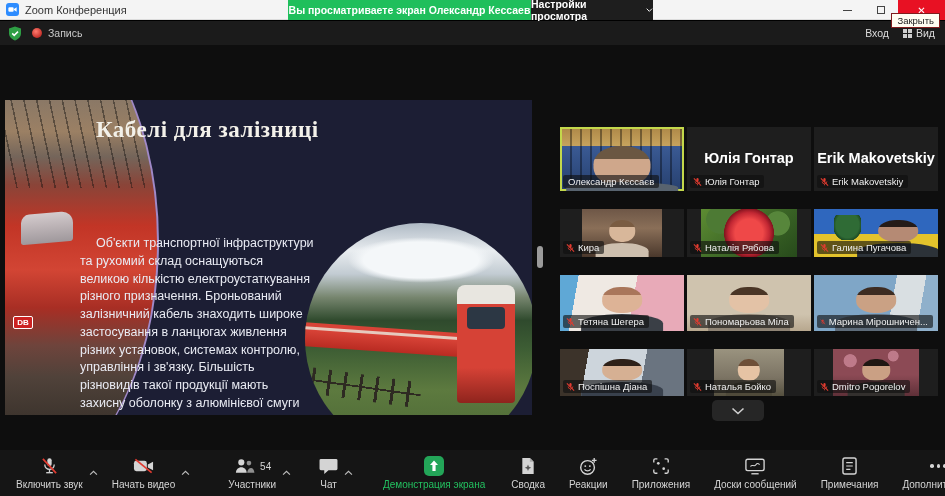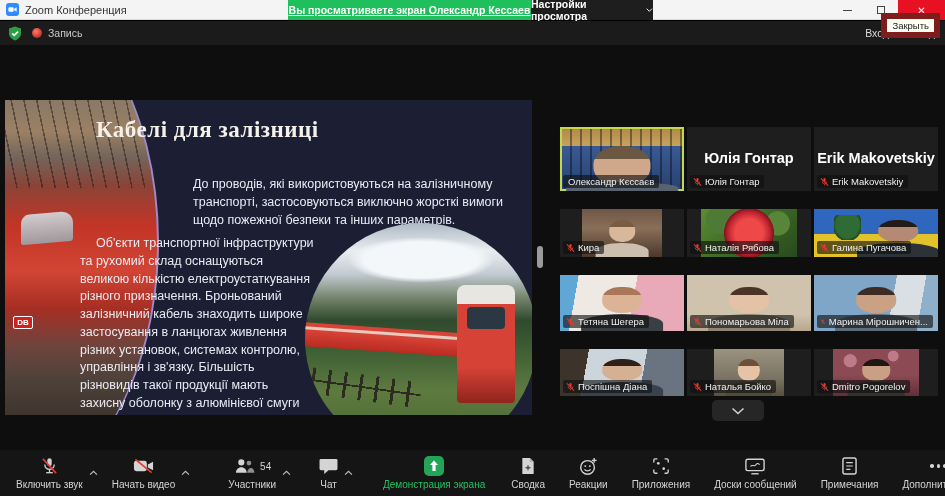--- a/index.html
+++ b/index.html
@@ -3,28 +3,28 @@
 <meta charset="utf-8">
 <style>
   * { margin:0; padding:0; box-sizing:border-box; }
   html,body { width:945px; height:496px; overflow:hidden; background:#000; }
   body { font-family:"Liberation Sans", sans-serif; position:relative; }
 
   
   .titlebar { position:absolute; left:0; top:0; width:945px; height:20px; background:#f4f4f4; border-bottom:1px solid #dcdcdc; display:flex; align-items:center; }
   .app-ico { width:13px; height:13px; border-radius:3px; background:#2d8cff; margin:0 6px 0 6px; display:flex; align-items:center; justify-content:center; }
   .app-title { font-size:11px; color:#333; }
-  .banner { position:absolute; left:288px; top:0; width:243px; height:20px; background:#1fbf5c; color:#fff; font-size:10.5px; font-weight:bold; display:flex; align-items:center; justify-content:center; white-space:nowrap; overflow:hidden;text-decoration:underline; }
+  .banner { position:absolute; left:288px; top:0; width:243px; height:20px; background:#1fbf5c; color:#fff; font-size:10.5px; font-weight:bold; display:flex; align-items:center; justify-content:center; white-space:nowrap; overflow:hidden; }
   .view-settings { position:absolute; left:531px; top:0; width:122px; height:20px; background:#1e1e1e; color:#fff; font-size:10.5px; font-weight:bold; display:flex; align-items:center; justify-content:center; gap:20px; cursor:pointer; }
   .win-controls { position:absolute; right:0; top:0; height:20px; display:flex; }
   .win-btn { width:34px; height:20px; display:flex; align-items:center; justify-content:center; }
   .win-min-glyph { width:9px; height:1px; background:#444; }
   .win-max-glyph { width:8px; height:8px; border:1px solid #444; }
   .win-close { width:47px; background:#e81123; color:#fff; font-size:10px; }
-  .tooltip { position:absolute; right:5px; top:13px; background:#fffef2; border:6px solid #7f1d1d; color:#222; font-size:9.5px; padding:1px 5px; z-index:60; }
+  .tooltip { position:absolute; right:5px; top:13px; background:#fffef2; border:1px solid #7f1d1d; color:#222; font-size:9.5px; padding:1px 5px; z-index:60; }
 
   
   .mheader { position:absolute; left:0; top:21px; width:945px; height:24px; background:#1b1b1b; display:flex; align-items:center; }
   .rec-dot { width:10px; height:10px; border-radius:50%; background:radial-gradient(circle at 40% 35%, #ff7b6e, #c3302a 70%); margin:0 6px 0 10px; }
   .rec-label { color:#c9c9c9; font-size:10.5px; }
   .mheader-right { margin-left:auto; display:flex; align-items:center; gap:14px; padding-right:10px; color:#dcdcdc; font-size:10.5px; }
   .hbtn { display:flex; align-items:center; gap:4px; cursor:pointer; }
   .grid-ico { display:grid; grid-template-columns:4px 4px; grid-template-rows:4px 4px; gap:1px; }
   .grid-ico i { background:#cfcfcf; }
 
@@ -170,21 +170,20 @@
 </div>
 
 <div class="main">
 
   <div class="slide">
     <div class="photo-curve"></div>
     <div class="photo"></div>
     <div class="db-logo">DB</div>
 
     <div class="slide-title">Кабелі для залізниці</div>
-    <div class="para para1">До проводів, які використовуються на залізничному транспорті, застосовуються виключно жорсткі вимоги щодо пожежної безпеки та інших параметрів.</div>
     <div class="para para2">Об'єкти транспортної інфраструктури та рухомий склад оснащуються великою кількістю електроустаткування різного призначення. Броньований залізничний кабель знаходить широке застосування в ланцюгах живлення різних установок, системах контролю, управління і зв'язку. Більшість різновидів такої продукції мають захисну оболонку з алюмінієвої смуги або фольги, що забезпечують надійне екранування струмопровідних жил.</div>
 
     <div class="mcircle">
       <span class="snow"></span>
       <span class="train-strip"></span>
       <span class="train-head"></span>
       <span class="fence"></span>
     </div>
   </div>
 

